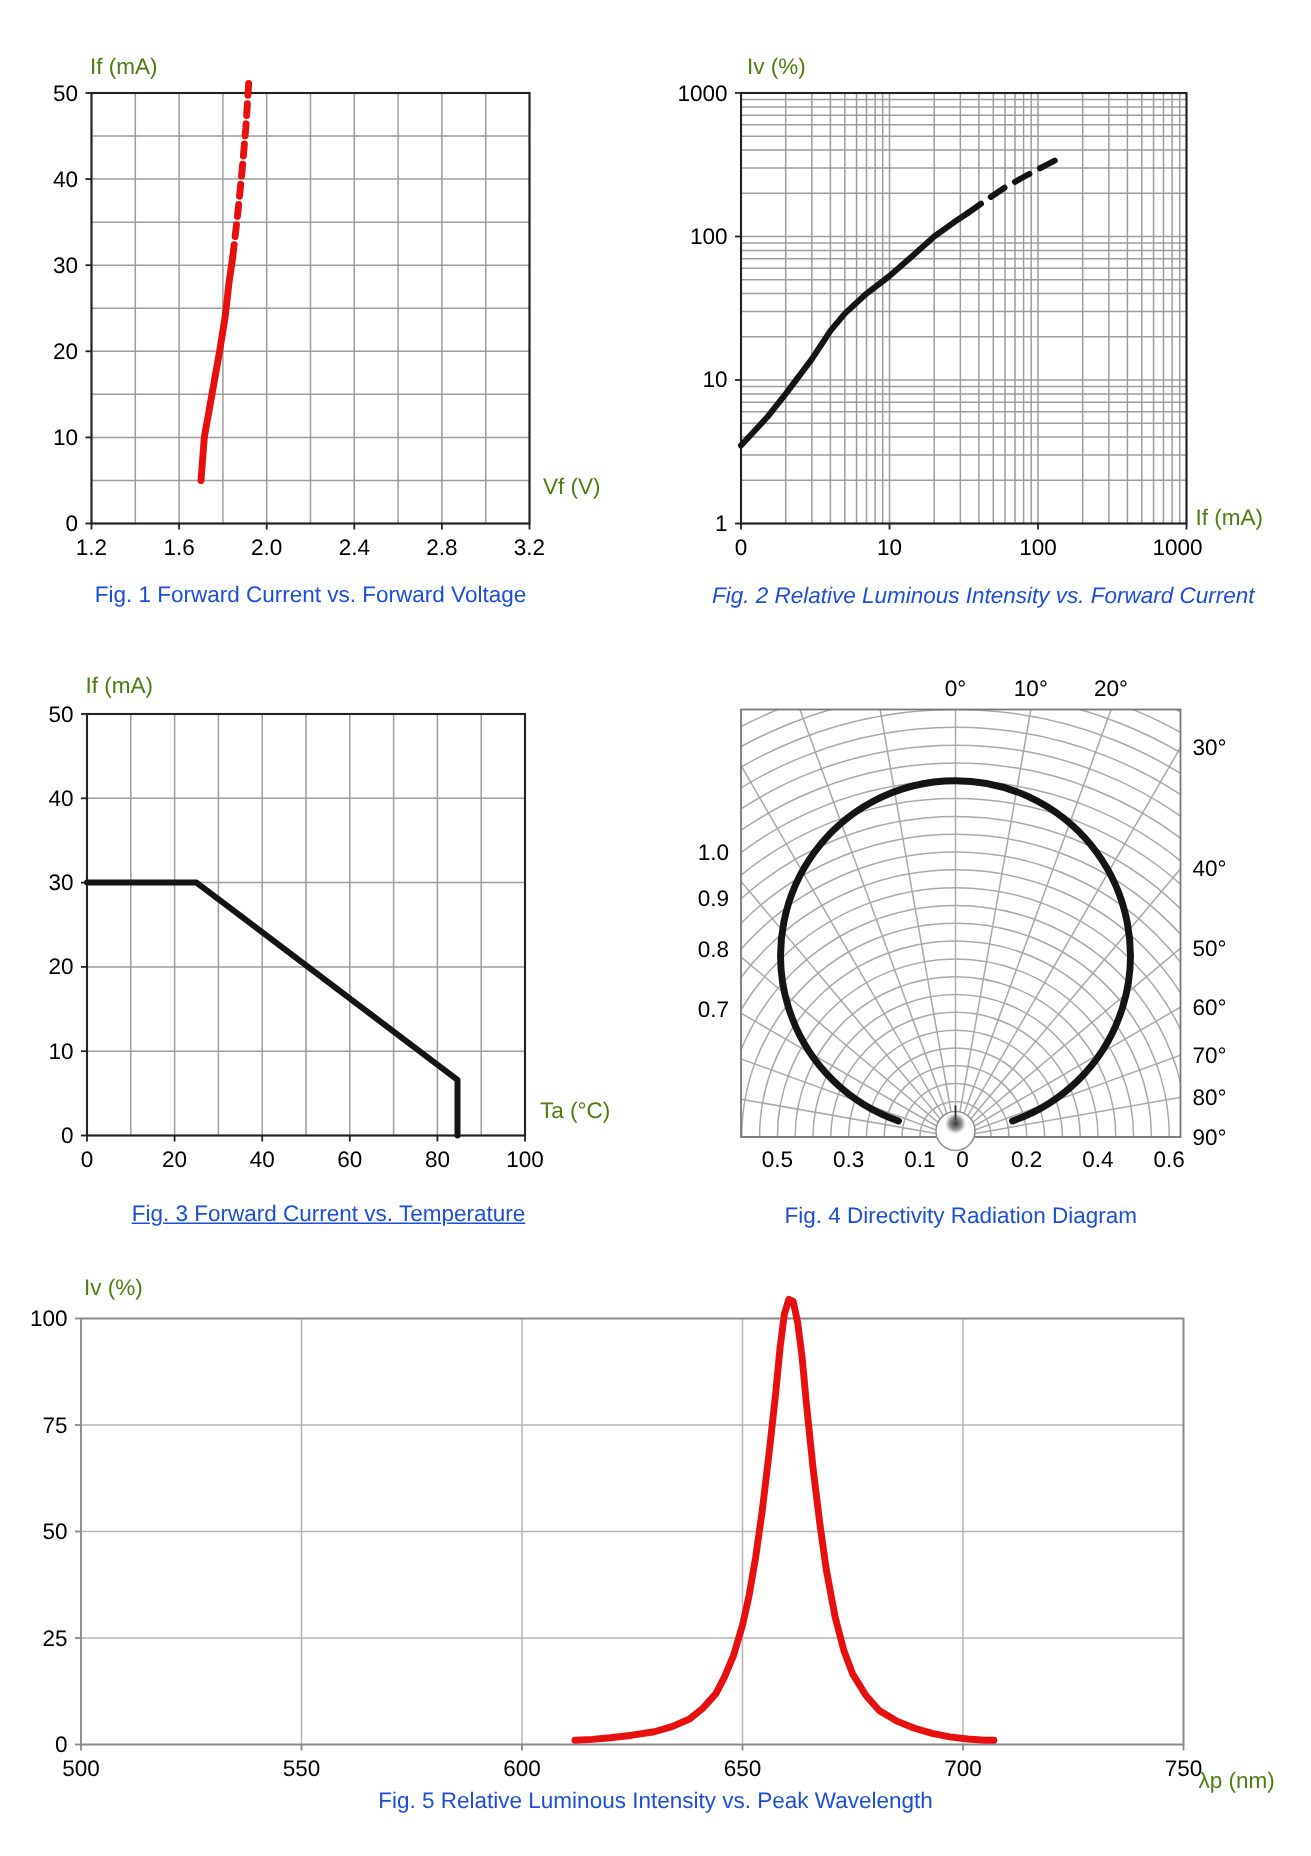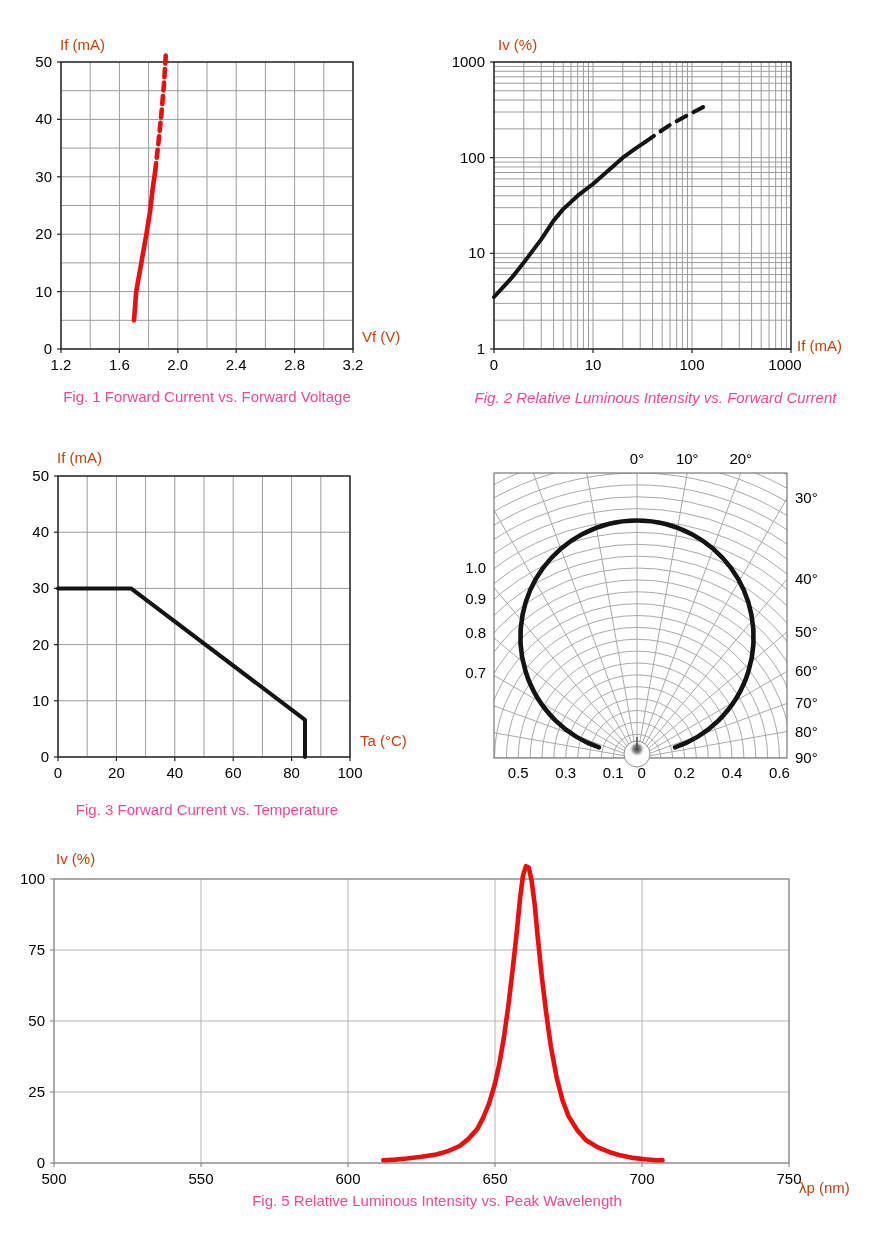--- a/index.html
+++ b/index.html
@@ -1,20 +1,20 @@
 <!DOCTYPE html>
 <html><head>
 <meta charset="utf-8">
 <style>
   html,body{margin:0;padding:0;background:#ffffff;}
   .page{position:relative;width:874px;height:1237px;background:#ffffff;overflow:hidden;
         font-family:"Liberation Sans", sans-serif;color:#000;}
   .page svg{position:absolute;left:0;top:0;}
-  .lbl{position:absolute;font-size:15px;white-space:nowrap;color:#c2410c;}
-  .cap{position:absolute;font-size:15px;text-align:center;color:#ec4899;}
+  .lbl{position:absolute;font-size:15px;white-space:nowrap;color:#4d7c0f;}
+  .cap{position:absolute;font-size:15px;text-align:center;color:#1d4ed8;}
 </style>
 </head>
 <body>
 
 <div class="page">
   <svg id="chart-canvas" width="874" height="1237" viewBox="0 0 874 1237">
       <g>
         <g stroke="#9c9c9c" stroke-width="1">
           <line x1="61" y1="62" x2="61" y2="349"></line>
           <line x1="90.19999999999999" y1="62" x2="90.19999999999999" y2="349"></line>
@@ -340,28 +340,29 @@
           <text x="45" y="1097" text-anchor="end" font-family="&quot;Liberation Sans&quot;, sans-serif" font-size="15px" fill="#000000">25</text>
           <text x="45" y="1026" text-anchor="end" font-family="&quot;Liberation Sans&quot;, sans-serif" font-size="15px" fill="#000000">50</text>
           <text x="45" y="955" text-anchor="end" font-family="&quot;Liberation Sans&quot;, sans-serif" font-size="15px" fill="#000000">75</text>
           <text x="45" y="884" text-anchor="end" font-family="&quot;Liberation Sans&quot;, sans-serif" font-size="15px" fill="#000000">100</text>
         </g>
         <path d="M383.3 1160.2 L395.0 1159.6 L406.8 1158.5 L421.5 1156.8 L436.2 1154.5 L448.0 1151.1 L459.7 1146.0 L468.5 1138.9 L477.4 1128.9 L483.2 1117.6 L489.1 1103.4 L495.0 1083.5 L499.4 1063.6 L503.8 1038.0 L508.2 1006.8 L512.6 969.9 L517.0 930.1 L520.0 898.9 L522.9 876.2 L525.9 866.2 L528.8 867.6 L531.8 881.8 L534.7 904.6 L537.6 935.8 L542.0 978.4 L546.5 1015.3 L550.9 1046.6 L556.7 1077.8 L562.6 1100.5 L568.5 1116.1 L577.3 1130.3 L586.1 1140.3 L597.9 1147.4 L609.7 1152.2 L621.4 1155.6 L633.2 1157.9 L644.9 1159.3 L656.7 1160.2 L662.6 1160.2" fill="none" stroke="#e8100e" stroke-width="4.6" stroke-linecap="round" stroke-linejoin="round"></path>
       </g>
     </svg>
 
   <div class="lbl" style="left:60px;top:36px;">If (mA)</div>
-  <div class="lbl" style="left:362px;top:328px;">Vf (V)</div>
+  <div class="lbl" style="left:362px;top:316px;">Vf (V)</div>
   <div class="cap" style="left:0px;top:388px;width:414px;">Fig. 1 Forward Current vs. Forward Voltage</div>
 
   <div class="lbl" style="left:498px;top:36px;">Iv (%)</div>
   <div class="lbl" style="left:797px;top:337px;">If (mA)</div>
   <div class="cap" style="left:437px;top:389px;width:437px;font-style:italic;">Fig. 2 Relative Luminous Intensity vs. Forward Current</div>
 
   <div class="lbl" style="left:57px;top:449px;">If (mA)</div>
   <div class="lbl" style="left:360px;top:732px;">Ta (°C)</div>
-  <div class="cap" style="left:0px;top:801px;width:414px;">Fig. 3 Forward Current vs. Temperature</div>
-
+  <div class="cap" style="left:12px;top:801px;width:414px;text-decoration:underline;">Fig. 3 Forward Current vs. Temperature</div>
+
+  <div class="cap" style="left:437px;top:802px;width:407px;">Fig. 4 Directivity Radiation Diagram</div>
 
   <div class="lbl" style="left:56px;top:850px;">Iv (%)</div>
   <div class="lbl" style="left:799px;top:1179px;">λp (nm)</div>
   <div class="cap" style="left:0px;top:1192px;width:874px;">Fig. 5 Relative Luminous Intensity vs. Peak Wavelength</div>
 </div>
 
 </body></html>

